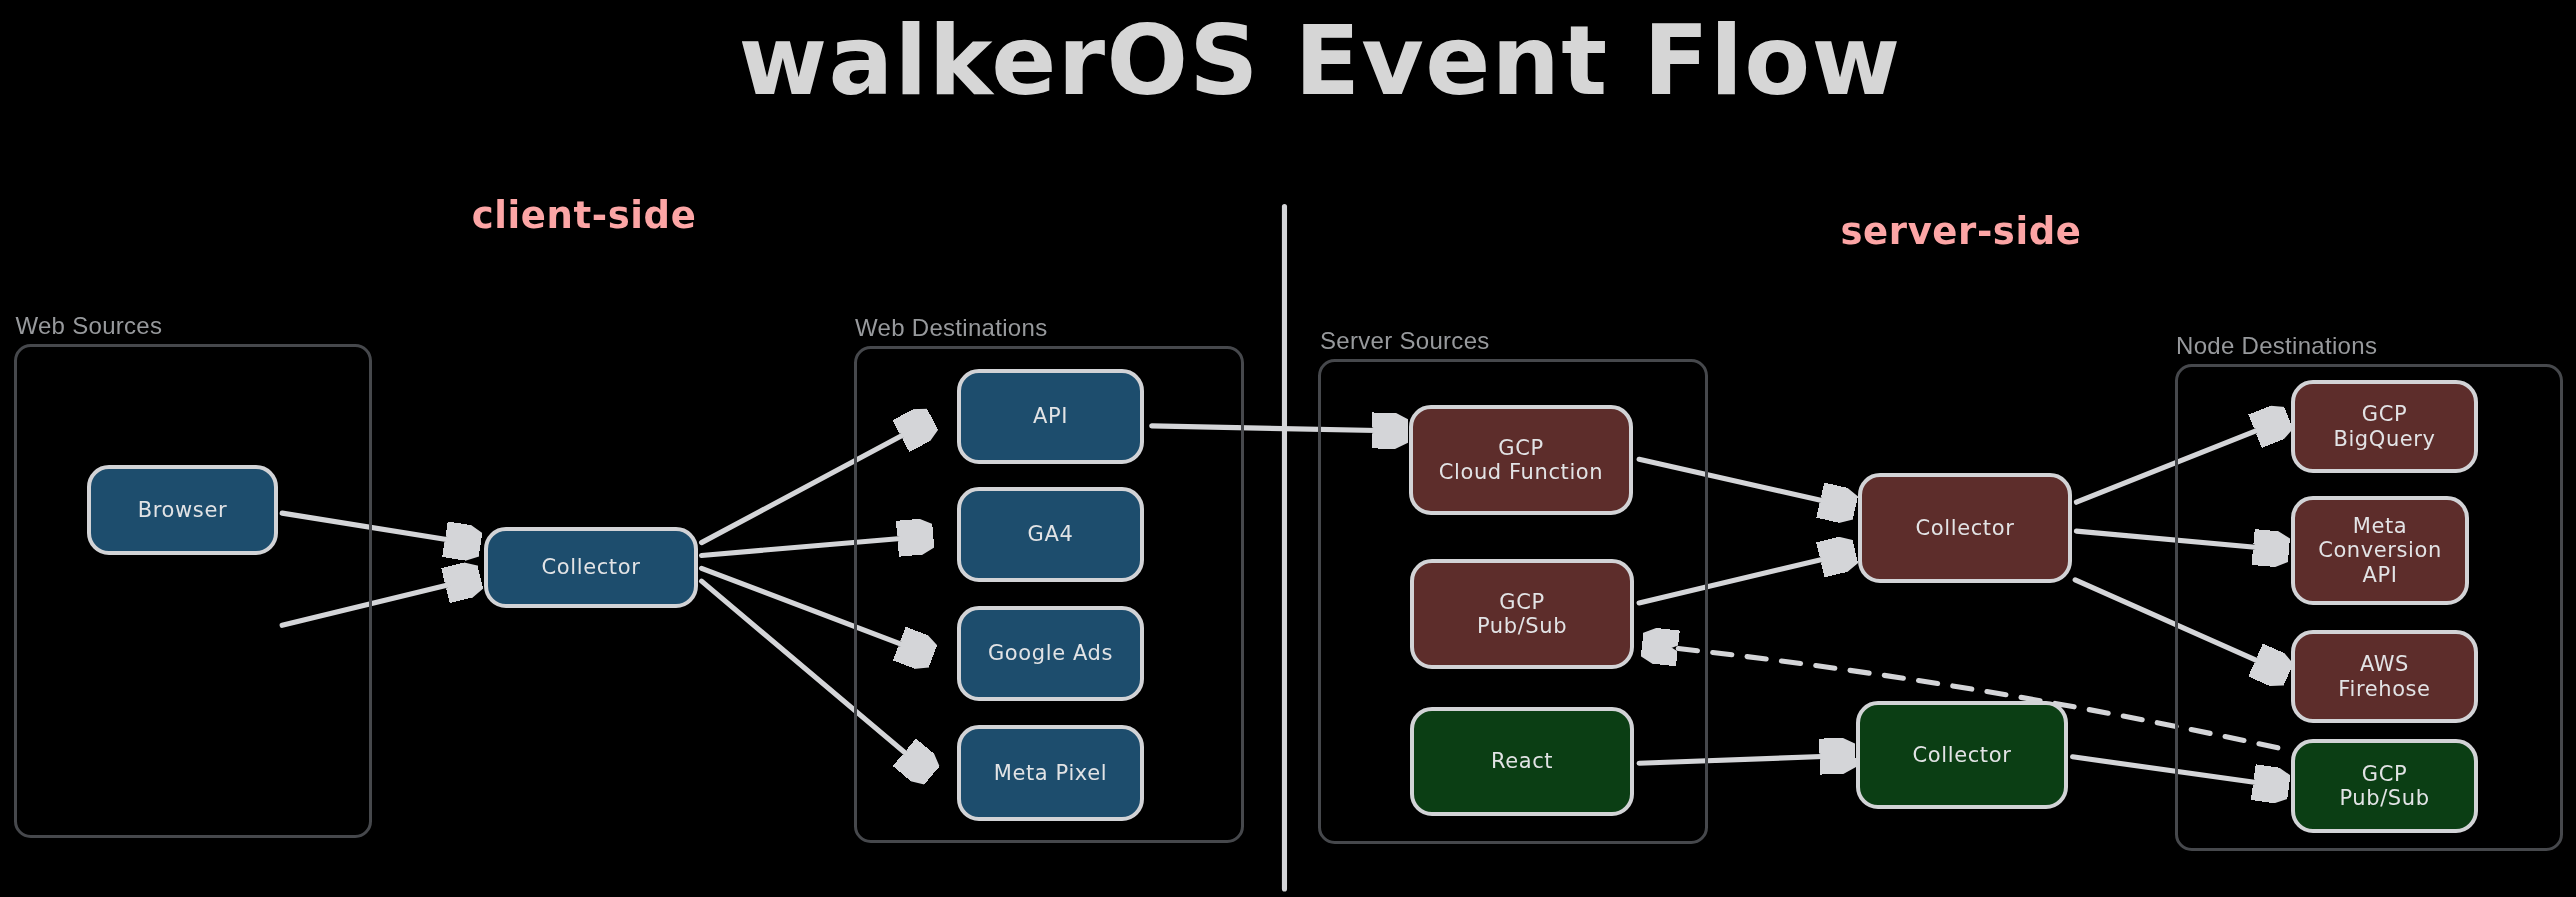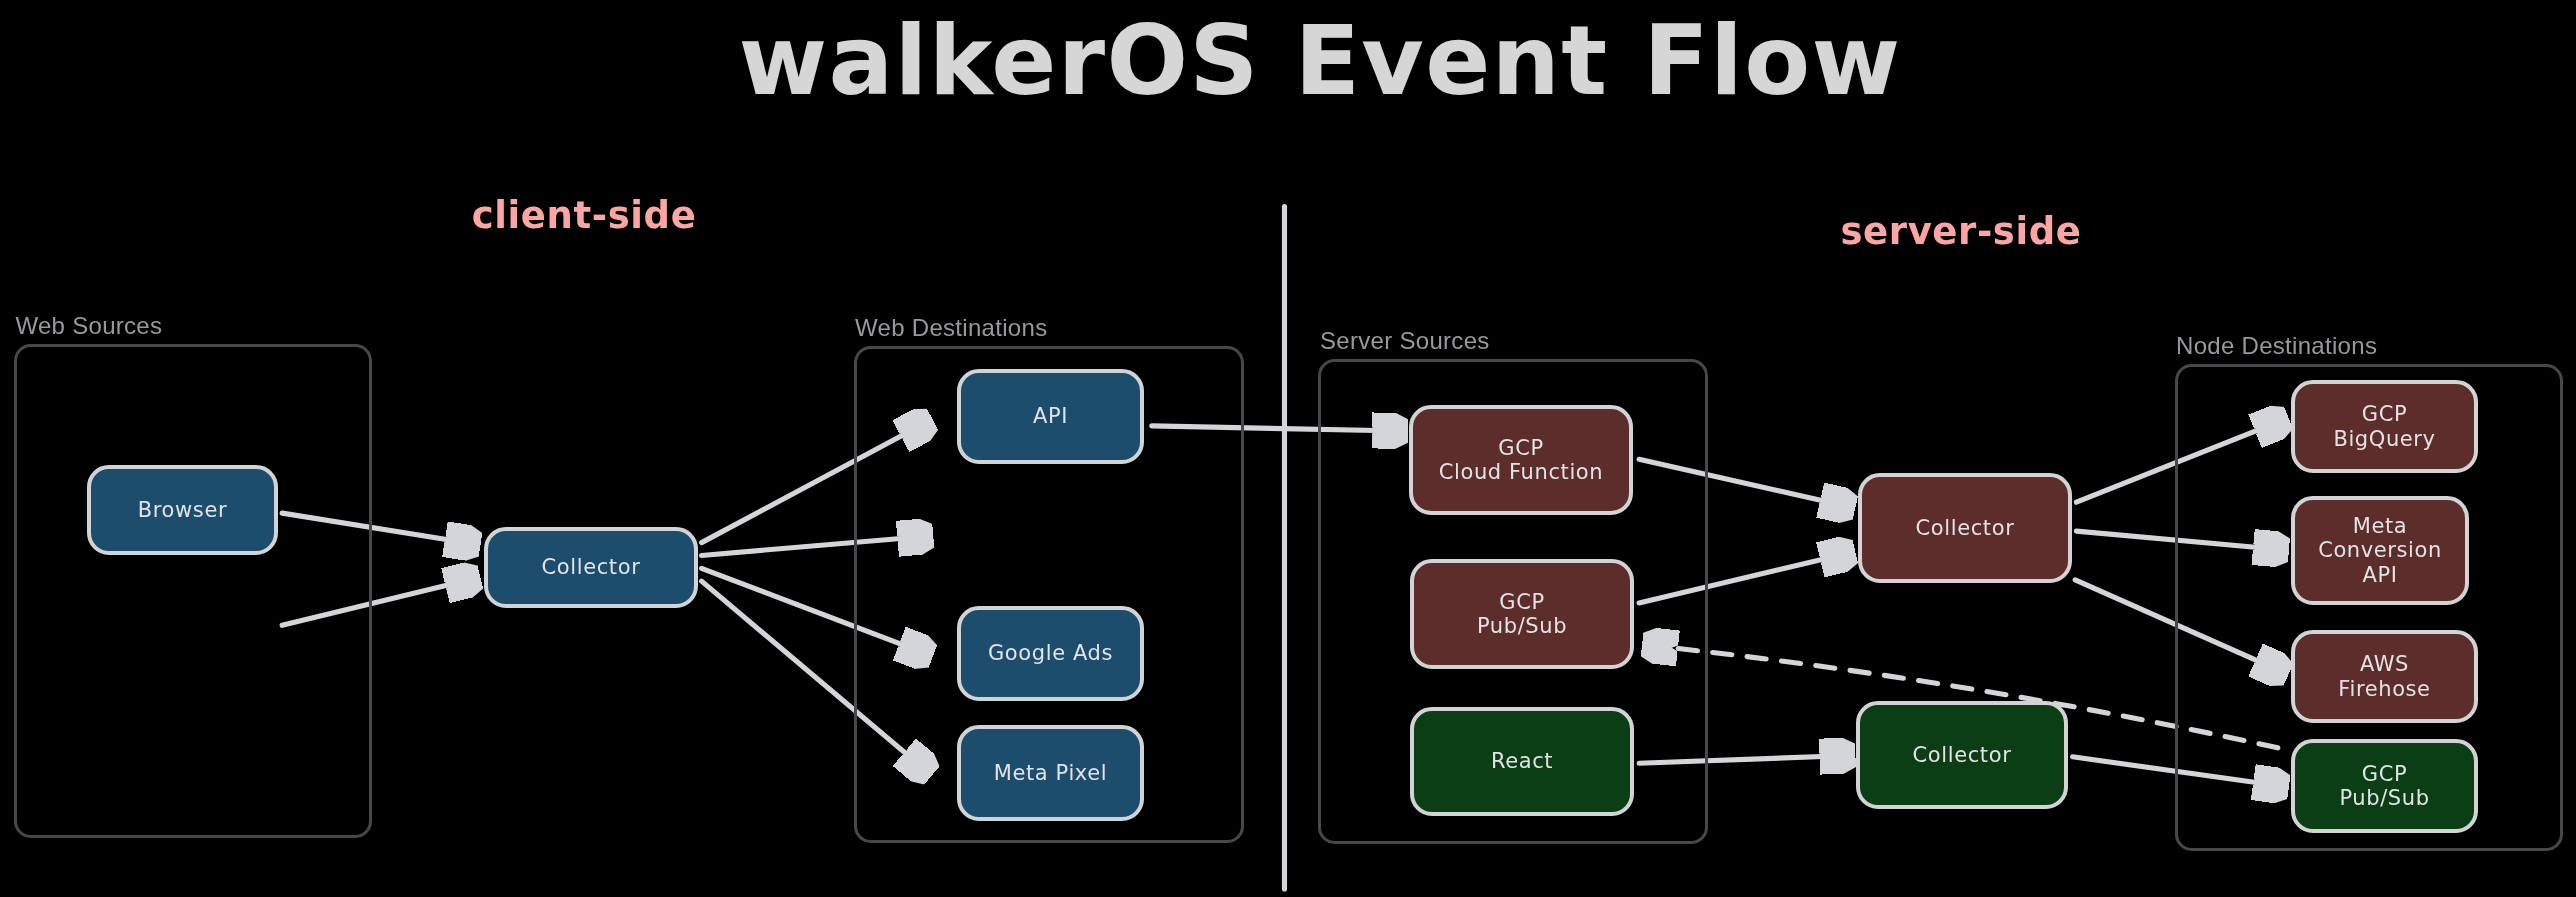--- a/index.html
+++ b/index.html
@@ -99,20 +99,21 @@
     <div class="group-label" style="left: 15.4px; top: 312px;">Web Sources</div>
     <div class="group" style="left: 854px; top: 346px; width: 390px; height: 497px;"></div>
     <div class="group-label" style="left: 855px; top: 314px;">Web Destinations</div>
     <div class="group" style="left: 1318px; top: 359px; width: 390px; height: 485px;"></div>
     <div class="group-label" style="left: 1320px; top: 327px;">Server Sources</div>
     <div class="group" style="left: 2175px; top: 364px; width: 388px; height: 487px;"></div>
     <div class="group-label" style="left: 2176px; top: 332px;">Node Destinations</div>
     <div class="node blue" style="left: 87px; top: 465px; width: 191px; height: 90px; background: rgb(29, 77, 109);">Browser</div>
     <div class="node blue" style="left: 484px; top: 527px; width: 214px; height: 81px; background: rgb(29, 77, 109);">Collector</div>
     <div class="node blue" style="left: 957px; top: 369px; width: 187px; height: 95px; background: rgb(29, 77, 109);">API</div>
+    <div class="node blue" style="left: 957px; top: 487px; width: 187px; height: 95px; background: rgb(29, 77, 109);">GA4</div>
     <div class="node blue" style="left: 957px; top: 606px; width: 187px; height: 95px; background: rgb(29, 77, 109);">Google Ads</div>
     <div class="node blue" style="left: 957px; top: 725px; width: 187px; height: 96px; background: rgb(29, 77, 109);">Meta Pixel</div>
     <div class="node maroon" style="left: 1409px; top: 405px; width: 224px; height: 110px; background: rgb(93, 45, 43);">GCP
 Cloud Function</div>
     <div class="node maroon" style="left: 1410px; top: 559px; width: 224px; height: 110px; background: rgb(93, 45, 43);">GCP
 Pub/Sub</div>
     <div class="node green" style="left: 1410px; top: 707px; width: 224px; height: 109px; background: rgb(11, 62, 20);">React</div>
     <div class="node maroon" style="left: 1858px; top: 473px; width: 214px; height: 110px; background: rgb(93, 45, 43);">Collector</div>
     <div class="node green" style="left: 1856px; top: 701px; width: 212px; height: 108px; background: rgb(11, 62, 20);">Collector</div>
     <div class="node maroon" style="left: 2291px; top: 380px; width: 187px; height: 93px; background: rgb(93, 45, 43);">GCP

